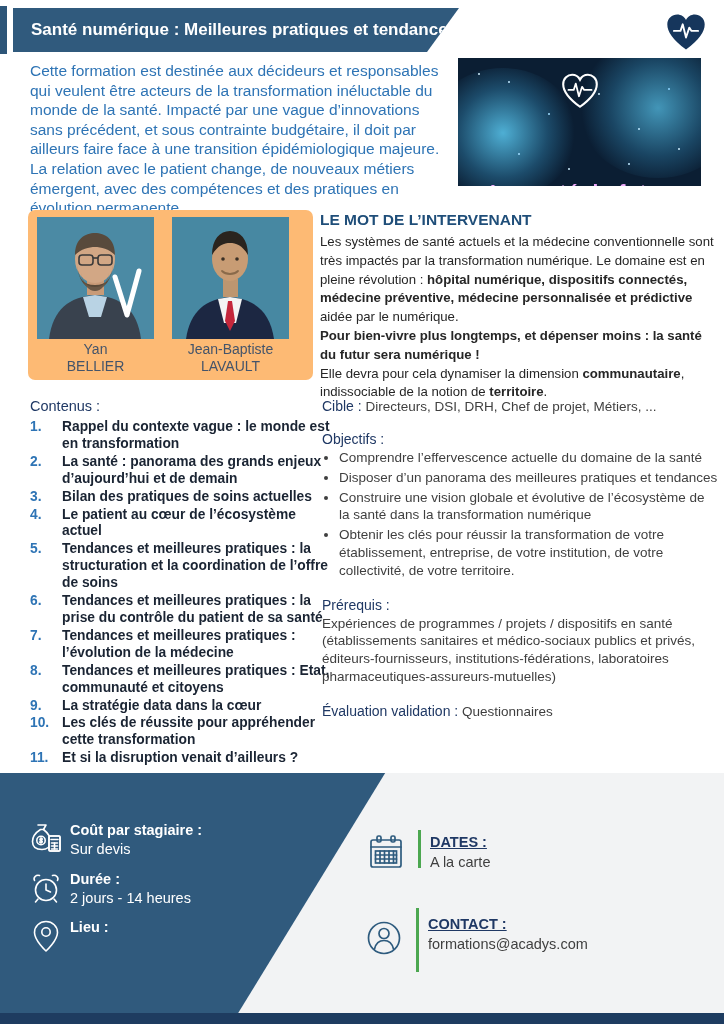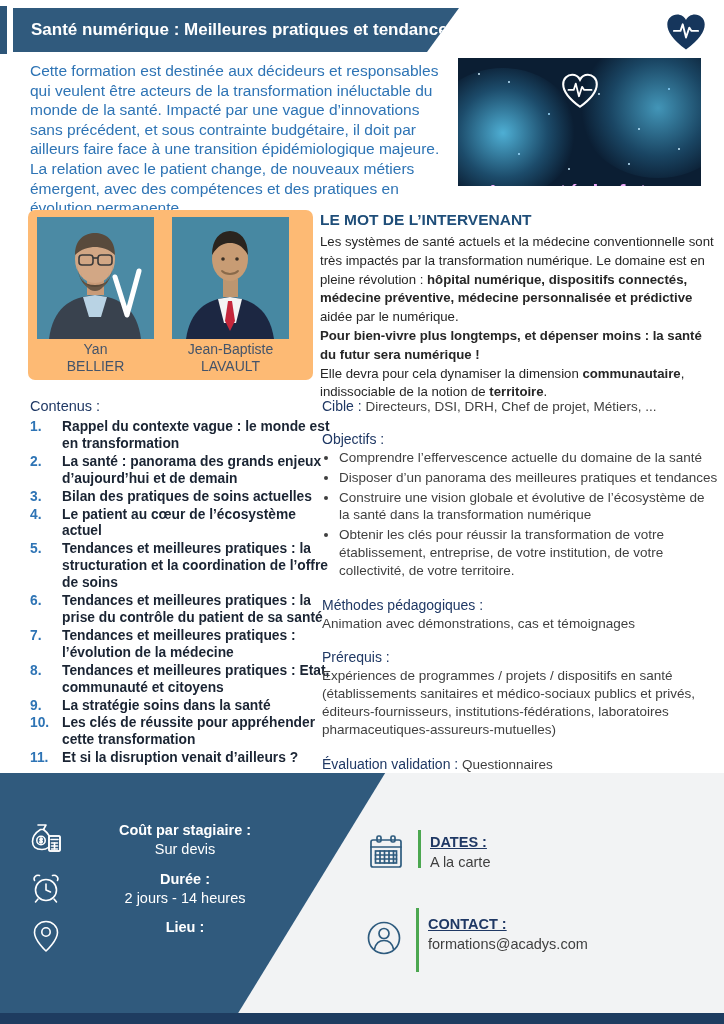--- a/index.html
+++ b/index.html
@@ -58,21 +58,21 @@
   .rightcol p{margin:2px 0 0 0;line-height:17.8px;}
 
   
   .footer{position:absolute;left:0;top:773px;width:724px;height:240px;background:#f2f3f4;}
   .footer-blue{position:absolute;left:0;top:0;width:724px;height:240px;background:#305a7d;
                clip-path:polygon(0 0,53.2% 0,32.9% 100%,0 100%);}
   .bottom-bar{position:absolute;left:0;top:1013px;width:724px;height:11px;background:#1e3c60;}
 
   .frow{position:absolute;color:#fff;}
   .frow .ic{position:absolute;left:0;top:0;width:36px;height:36px;}
-  .frow .tx{position:absolute;left:42px;top:0;width:230px;text-align:center;}
+  .frow .tx{position:absolute;left:42px;top:0;width:230px;}
   .frow .tl{font-weight:bold;font-size:14.5px;line-height:19px;}
   .frow .tv{font-size:14.5px;line-height:19px;}
 
   .grow{position:absolute;}
   .grow .ic{position:absolute;left:0;top:2px;width:40px;height:40px;color:#2e5b7e;}
   .grow .gbar{position:absolute;left:52px;top:0;width:2.5px;background:#4ca750;}
   .grow .tx{position:absolute;left:64px;top:2px;width:240px;}
   .grow .tl{font-weight:bold;font-size:14.5px;color:#1f3864;text-decoration:underline;line-height:20px;}
   .grow .tv{font-size:14.5px;color:#3f3f3f;line-height:20px;}
 </style>
@@ -151,42 +151,38 @@
     <h3>Contenus :</h3>
     <ol>
       <li>Rappel du contexte vague : le monde est en transformation</li>
       <li>La santé : panorama des grands enjeux d’aujourd’hui et de demain</li>
       <li>Bilan des pratiques de soins actuelles</li>
       <li>Le patient au cœur de l’écosystème actuel</li>
       <li>Tendances et meilleures pratiques : la structuration et la coordination de l’offre de soins</li>
       <li>Tendances et meilleures pratiques : la prise du contrôle du patient de sa santé</li>
       <li>Tendances et meilleures pratiques : l’évolution de la médecine</li>
       <li>Tendances et meilleures pratiques : Etat, communauté et citoyens</li>
-      <li>La stratégie soins dans la santé</li>
+      <li>La stratégie data dans la cœur</li>
       <li>Les clés de réussite pour appréhender cette transformation</li>
       <li>Et si la disruption venait d’ailleurs ?</li>
     </ol>
   </div>
 
   <div class="rightcol">
     <div>
       <span class="lbl">Cible :</span><span> Directeurs, DSI, DRH, Chef de projet, Métiers, ...</span>
     </div>
     <div class="sect">
       <span class="lbl">Objectifs :</span>
       <ul>
         <li>Comprendre l’effervescence actuelle du domaine de la santé</li>
         <li>Disposer d’un panorama des meilleures pratiques et tendances</li>
         <li>Construire une vision globale et évolutive de l’écosystème de la santé dans la transformation numérique</li>
         <li>Obtenir les clés pour réussir la transformation de votre établissement, entreprise, de votre institution, de votre collectivité, de votre territoire.</li>
       </ul>
-    </div>
-    <div class="sect">
-      <span class="lbl">Méthodes pédagogiques :</span>
-      <p>Animation avec démonstrations, cas et témoignages</p>
     </div>
     <div class="sect">
       <span class="lbl">Prérequis :</span>
       <p>Expériences de programmes / projets / dispositifs en santé (établissements sanitaires et médico-sociaux publics et privés, éditeurs-fournisseurs, institutions-fédérations, laboratoires pharmaceutiques-assureurs-mutuelles)</p>
     </div>
     <div class="sect">
       <span class="lbl">Évaluation validation :</span><span> Questionnaires</span>
     </div>
   </div>
 

